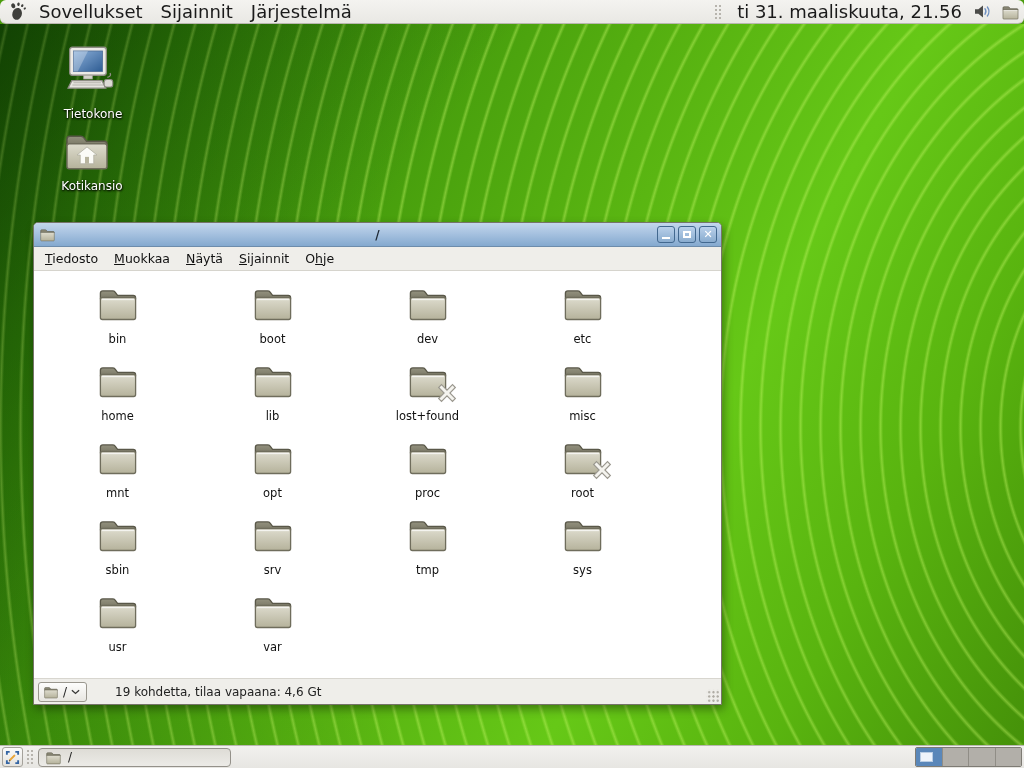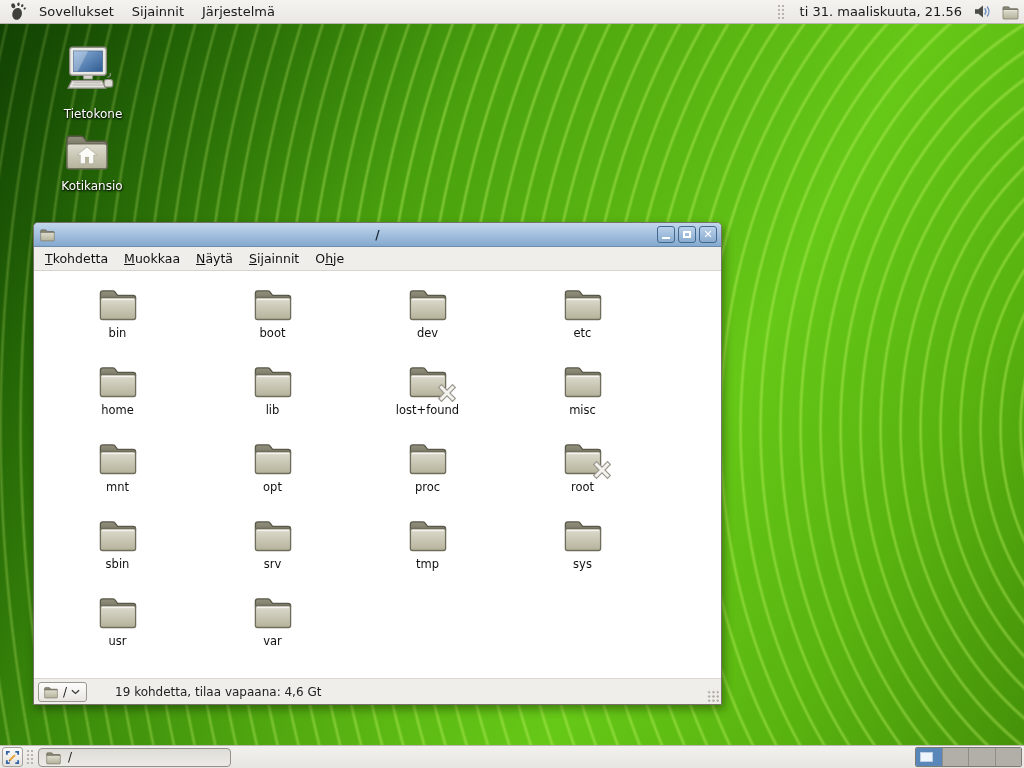--- a/index.html
+++ b/index.html
@@ -21,21 +21,21 @@
         rgba(200,250,105,0.40) 17.5px, rgba(205,255,110,0) 20px),
       linear-gradient(118deg,#245f06 0%,#317c08 13%,#449a0c 30%,#58b311 50%,#66c817 66%,#59b40f 82%,#459109 100%);
   }
 
   
   .top-panel {
     position:absolute; left:0; top:0; width:100%; height:24px;
     background:linear-gradient(#f4f3f0,#e9e8e4);
     border-bottom:1px solid #b9b7b0;
     display:flex; align-items:center;
-    font-size:13px; color:#1a1a1a; z-index:50;
+    font-size:18px; color:#1a1a1a; z-index:50;border-radius:6px;
   }
   .panel-menu { display:flex; align-items:center; height:100%; }
   .panel-menu .pm-item { padding:0 9px; height:100%; display:flex; align-items:center; cursor:default; }
   .panel-logo { width:22px; height:20px; margin:0 2px 0 6px; display:flex; align-items:center; justify-content:center; }
   .panel-right { margin-left:auto; display:flex; align-items:center; height:100%; }
   .drag-handle {
     width:9px; height:16px; margin-right:8px;
     background-image:radial-gradient(#b7b4ad 1px, transparent 1.3px);
     background-size:4px 4px;
   }
@@ -104,21 +104,21 @@
   }
   .fgrid {
     display:grid; grid-template-columns:repeat(4,155px); grid-auto-rows:77px;
   }
   .fcell {
     display:flex; flex-direction:column; align-items:center; cursor:default;
   }
   .fcell .ficon { position:relative; width:44px; height:40px; }
   .fcell .ficon svg.main { width:44px; height:40px; display:block; }
   .fcell .emblem { position:absolute; right:-7px; bottom:-3px; width:20px; height:20px; }
-  .fcell .flabel { font-size:11.5px; color:#111; margin-top:3px; }
+  .fcell .flabel { font-size:11.5px; color:#111; margin-top:9px; }
 
   .statusbar {
     flex:0 0 26px; background:#efeeea; border-top:1px solid #d8d6cf;
     display:flex; align-items:center; font-size:12px; color:#222;
     border-radius:0 0 1px 1px; position:relative; padding-left:4px;
   }
   .loc-combo {
     height:20px; display:flex; align-items:center; gap:4px;
     border:1px solid #988;  border:1px solid #9a978f;
     border-radius:3px; background:linear-gradient(#fdfdfc,#e8e6e1);
@@ -279,21 +279,21 @@
             <span class="g-max"></span>
           </span>
         <span class="wbtn">
             <span class="g-close">✕</span>
           </span>
       </span>
     </div>
 
     <div class="menubar">
 
-        <span class="mitem"><span></span><span class="mn">T</span><span>kohdetta</span></span>
+        <span class="mitem"><span></span><span class="mn">T</span><span>iedosto</span></span>
 
         <span class="mitem"><span></span><span class="mn">M</span><span>uokkaa</span></span>
 
         <span class="mitem"><span></span><span class="mn">N</span><span>äytä</span></span>
 
         <span class="mitem"><span></span><span class="mn">S</span><span>ijainnit</span></span>
 
         <span class="mitem"><span>O</span><span class="mn">h</span><span>je</span></span>
       </div>
 

